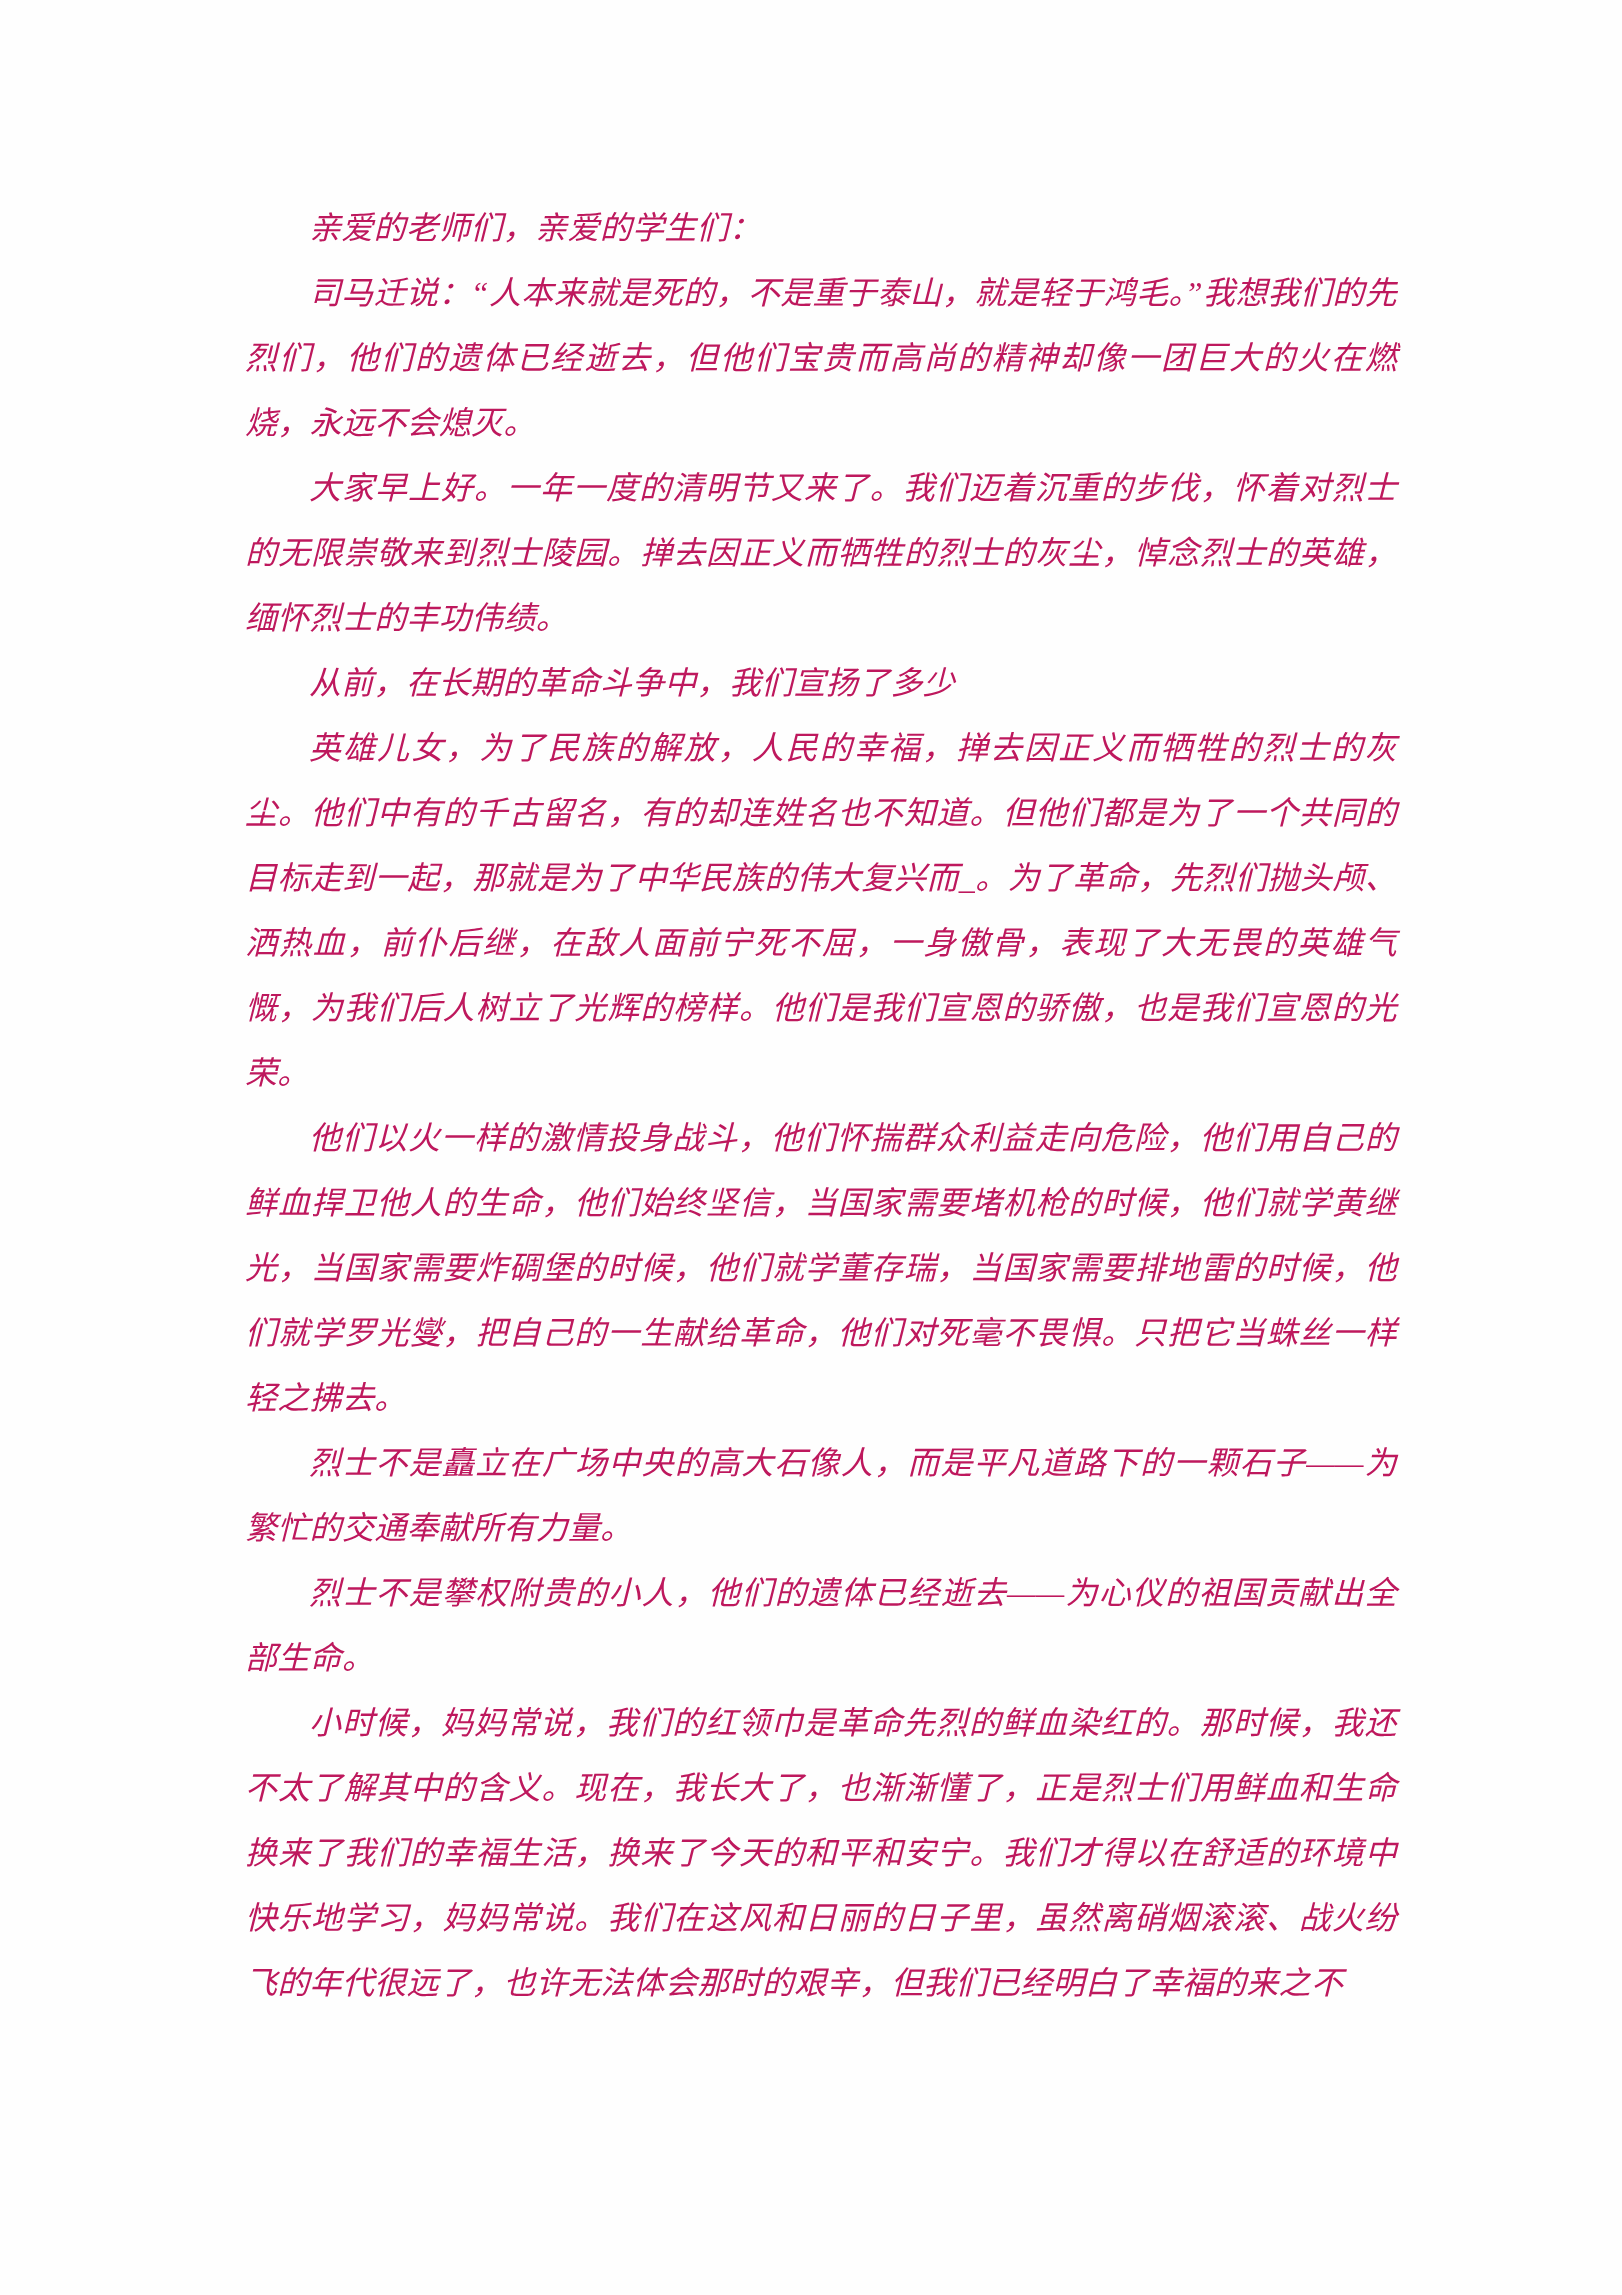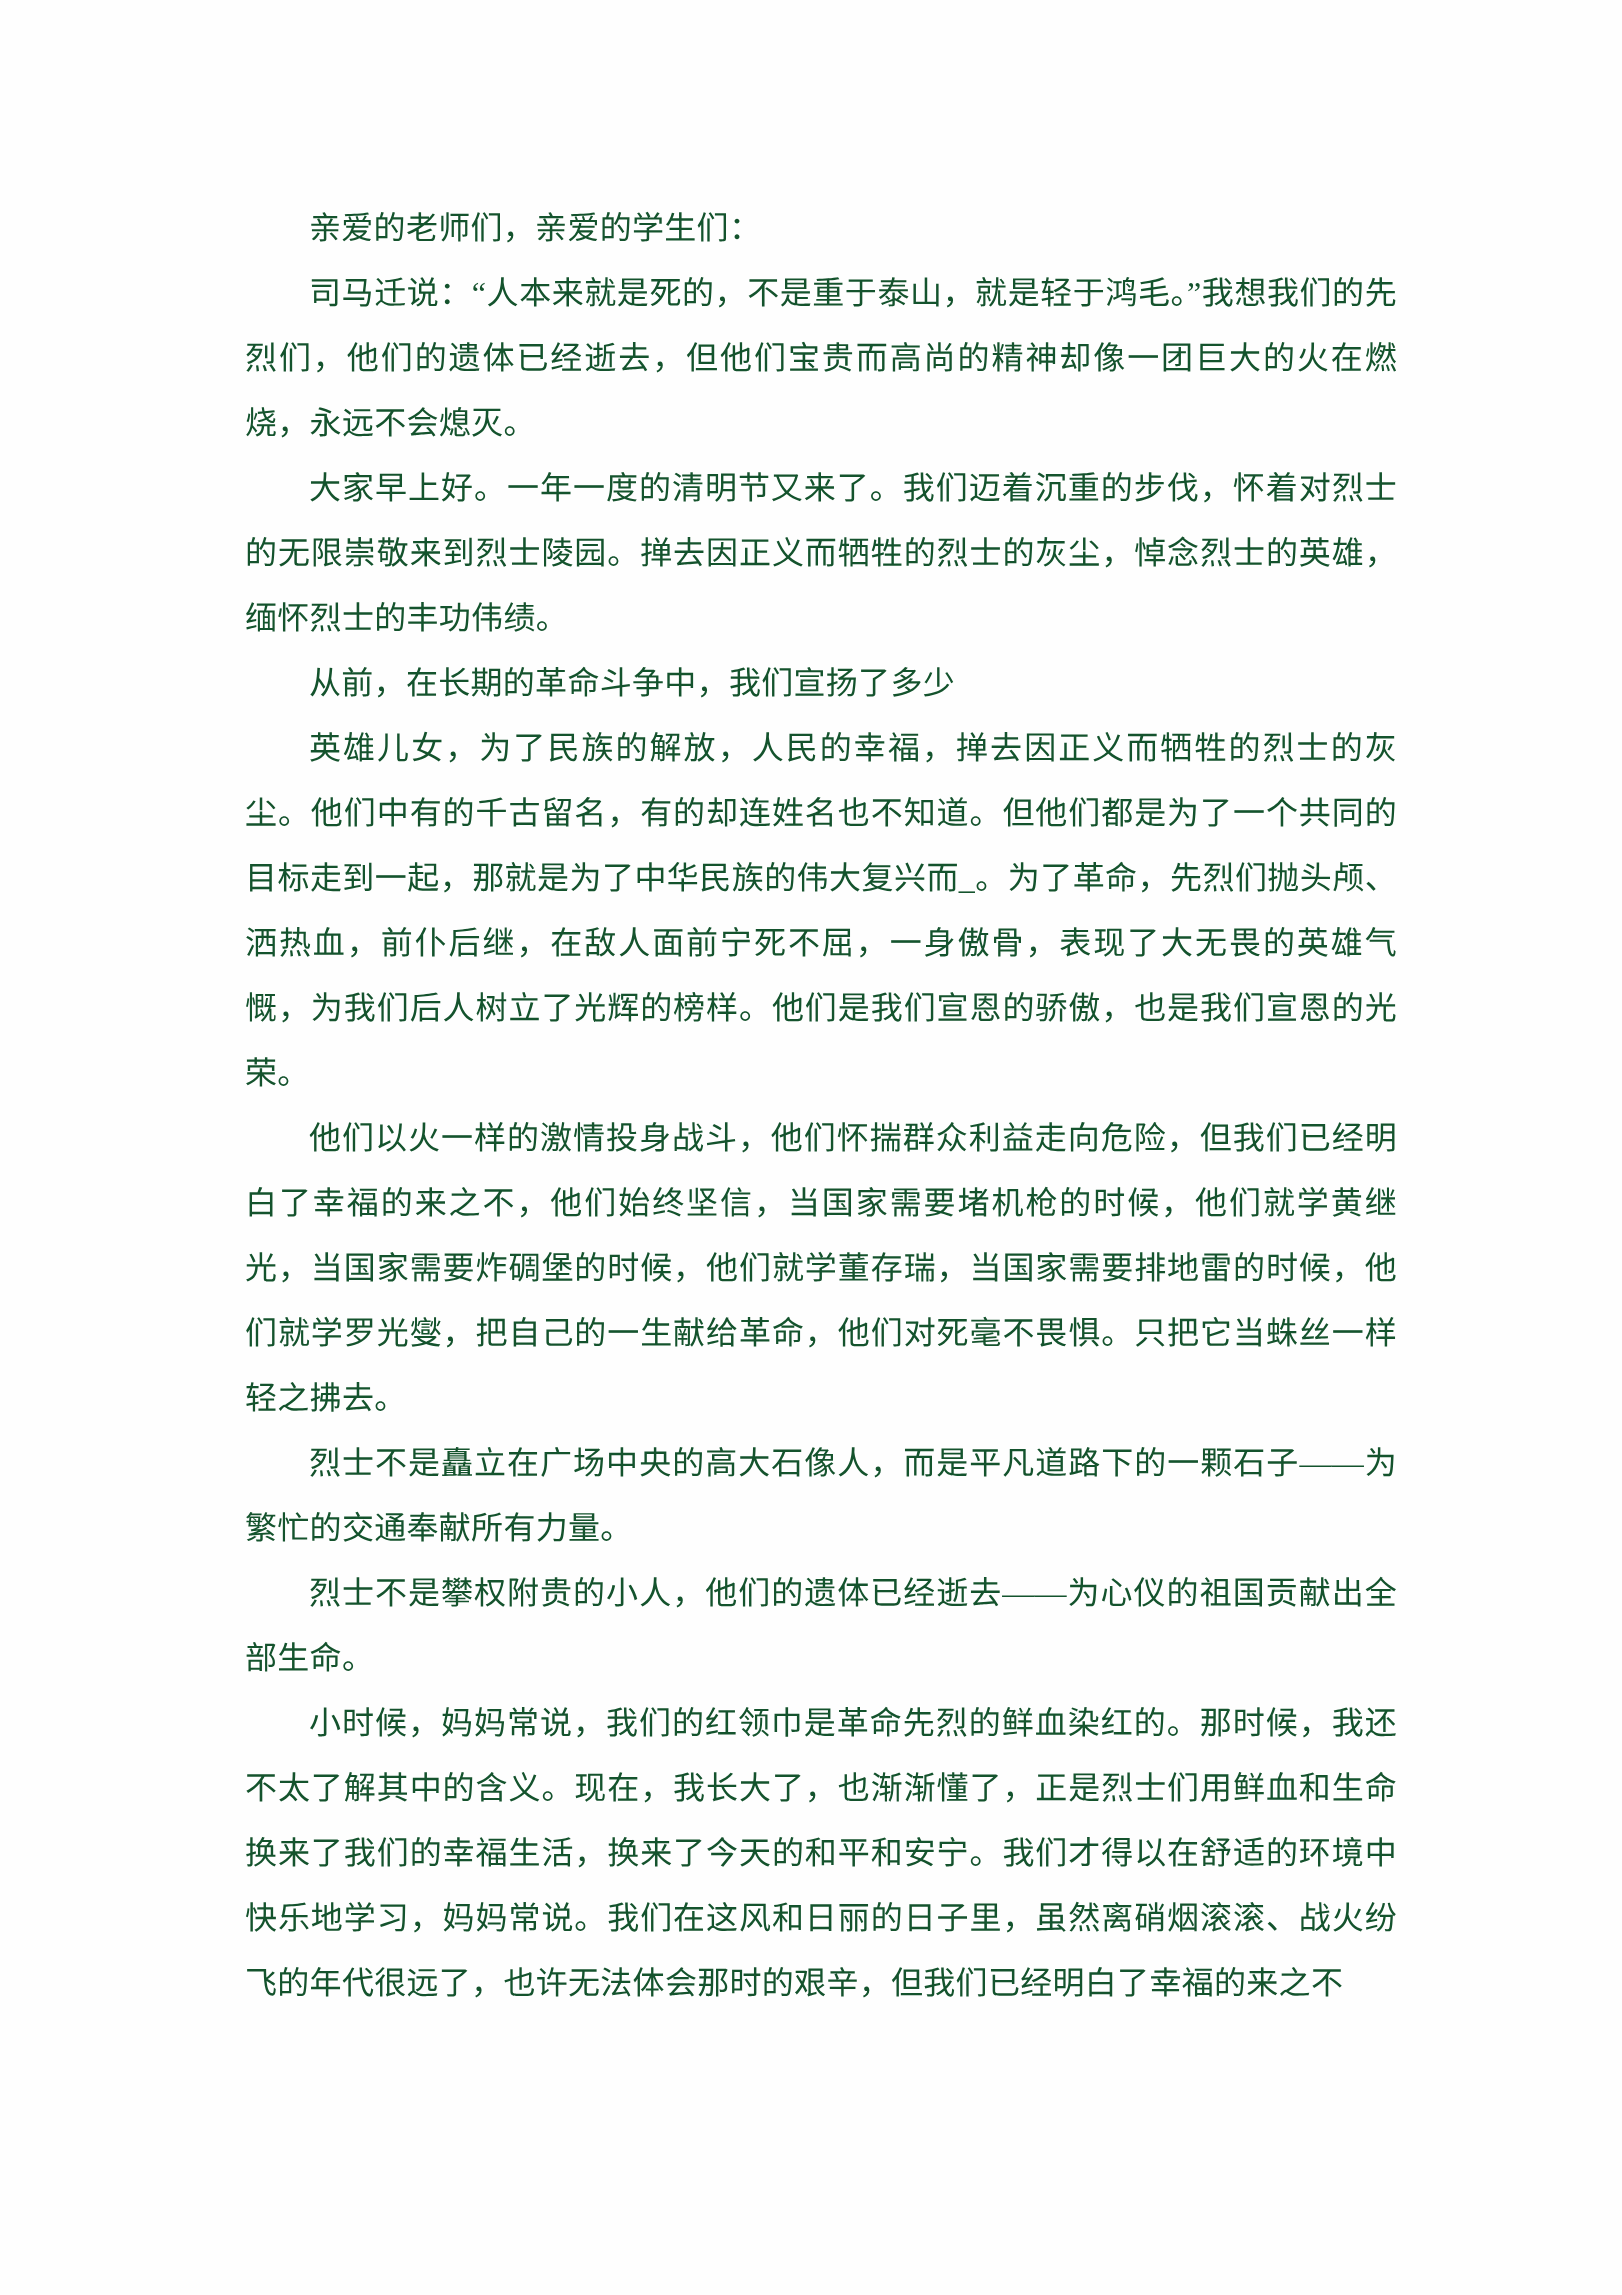--- a/index.html
+++ b/index.html
@@ -25,27 +25,27 @@
     padding: 0;
     text-indent: 2em;
     text-align: justify;
     letter-spacing: 0.3px;
     word-break: normal;
   }
 </style>
 </head>
 <body>
 
-<div class="page" style="background: rgb(254, 254, 254); color: #14532d;">
+<div class="page" style="background: rgb(254, 254, 254); color: #be185d; font-style: italic;">
   <div class="doc-body">
 
   <p>亲爱的老师们，亲爱的学生们：</p>
       <p>司马迁说：“人本来就是死的，不是重于泰山，就是轻于鸿毛。”我想我们的先烈们，他们的遗体已经逝去，但他们宝贵而高尚的精神却像一团巨大的火在燃烧，永远不会熄灭。</p>
       <p>大家早上好。一年一度的清明节又来了。我们迈着沉重的步伐，怀着对烈士的无限崇敬来到烈士陵园。掸去因正义而牺牲的烈士的灰尘，悼念烈士的英雄，缅怀烈士的丰功伟绩。</p>
       <p>从前，在长期的革命斗争中，我们宣扬了多少</p>
       <p>英雄儿女，为了民族的解放，人民的幸福，掸去因正义而牺牲的烈士的灰尘。他们中有的千古留名，有的却连姓名也不知道。但他们都是为了一个共同的目标走到一起，那就是为了中华民族的伟大复兴而_。为了革命，先烈们抛头颅、洒热血，前仆后继，在敌人面前宁死不屈，一身傲骨，表现了大无畏的英雄气慨，为我们后人树立了光辉的榜样。他们是我们宣恩的骄傲，也是我们宣恩的光荣。</p>
-      <p>他们以火一样的激情投身战斗，他们怀揣群众利益走向危险，但我们已经明白了幸福的来之不，他们始终坚信，当国家需要堵机枪的时候，他们就学黄继光，当国家需要炸碉堡的时候，他们就学董存瑞，当国家需要排地雷的时候，他们就学罗光燮，把自己的一生献给革命，他们对死毫不畏惧。只把它当蛛丝一样轻之拂去。</p>
+      <p>他们以火一样的激情投身战斗，他们怀揣群众利益走向危险，他们用自己的鲜血捍卫他人的生命，他们始终坚信，当国家需要堵机枪的时候，他们就学黄继光，当国家需要炸碉堡的时候，他们就学董存瑞，当国家需要排地雷的时候，他们就学罗光燮，把自己的一生献给革命，他们对死毫不畏惧。只把它当蛛丝一样轻之拂去。</p>
       <p>烈士不是矗立在广场中央的高大石像人，而是平凡道路下的一颗石子——为繁忙的交通奉献所有力量。</p>
       <p>烈士不是攀权附贵的小人，他们的遗体已经逝去——为心仪的祖国贡献出全部生命。</p>
       <p>小时候，妈妈常说，我们的红领巾是革命先烈的鲜血染红的。那时候，我还不太了解其中的含义。现在，我长大了，也渐渐懂了，正是烈士们用鲜血和生命换来了我们的幸福生活，换来了今天的和平和安宁。我们才得以在舒适的环境中快乐地学习，妈妈常说。我们在这风和日丽的日子里，虽然离硝烟滚滚、战火纷飞的年代很远了，也许无法体会那时的艰辛，但我们已经明白了幸福的来之不</p>
     </div>
 </div>
 
 
 </body></html>

